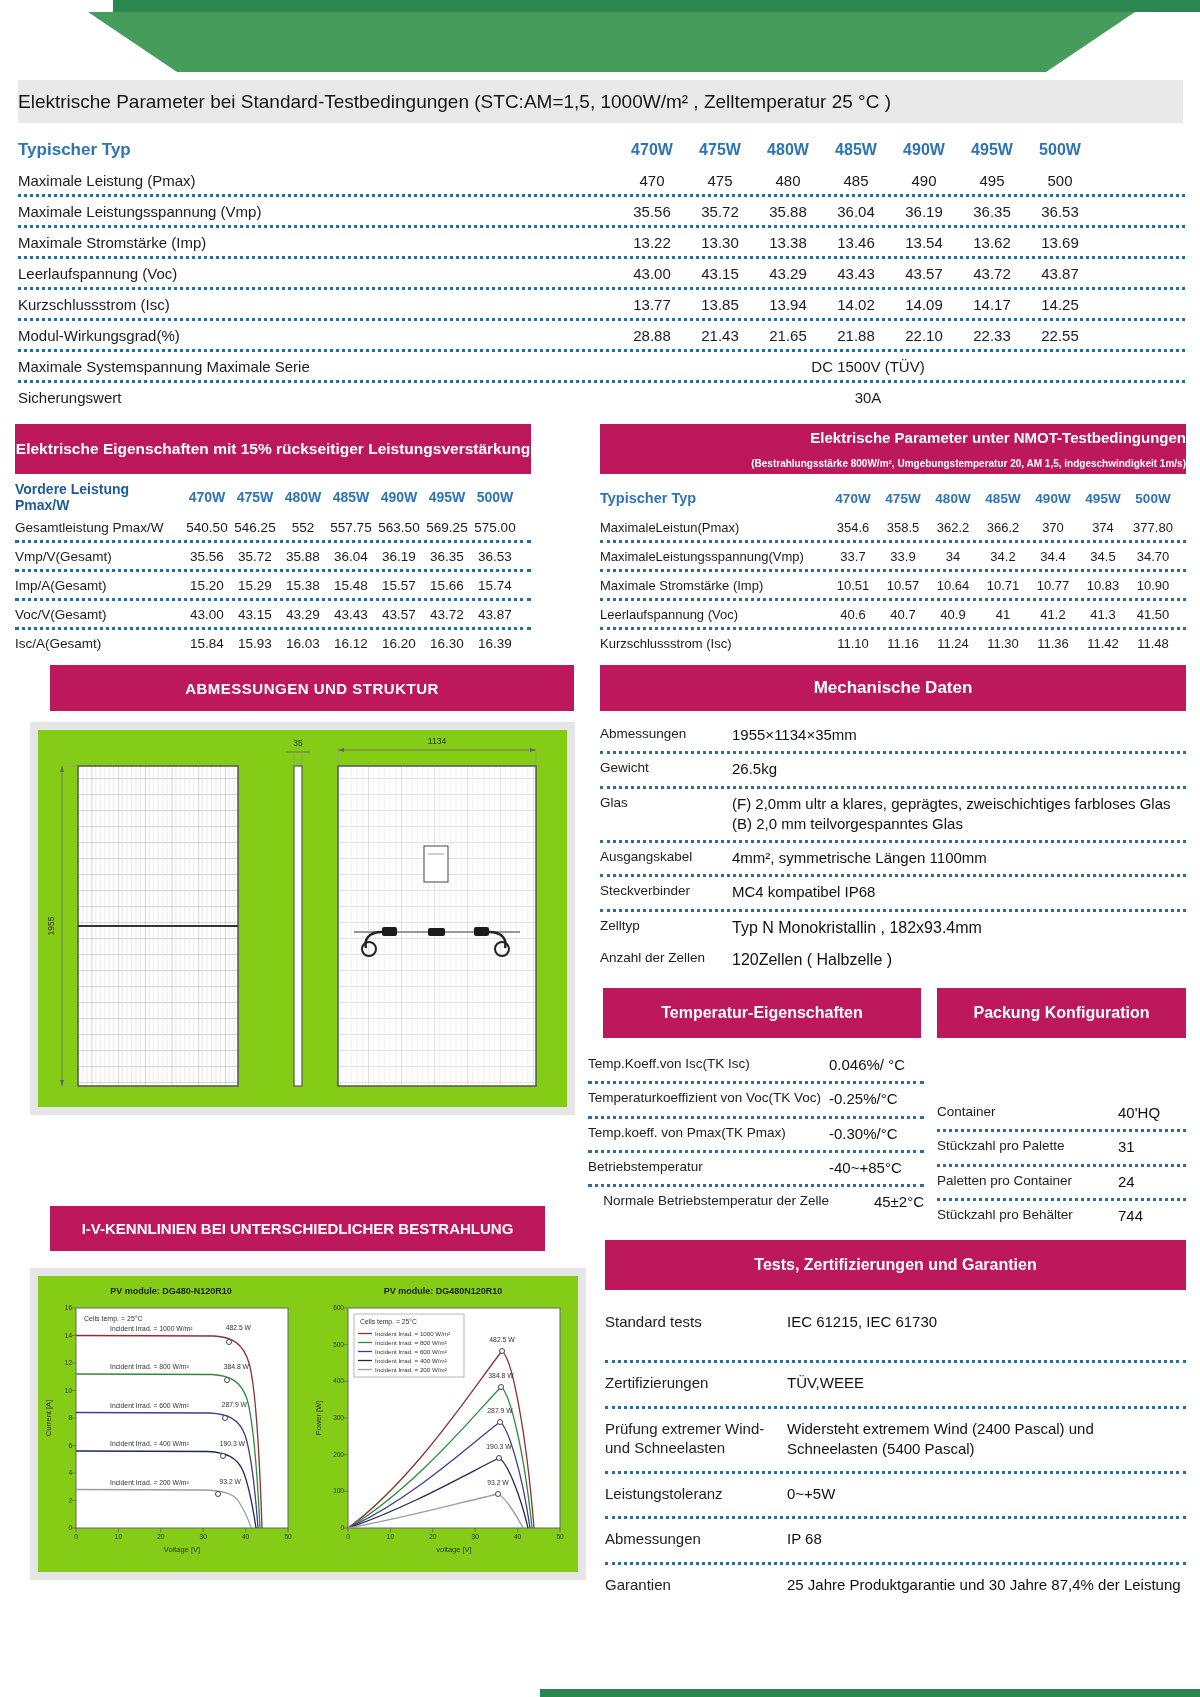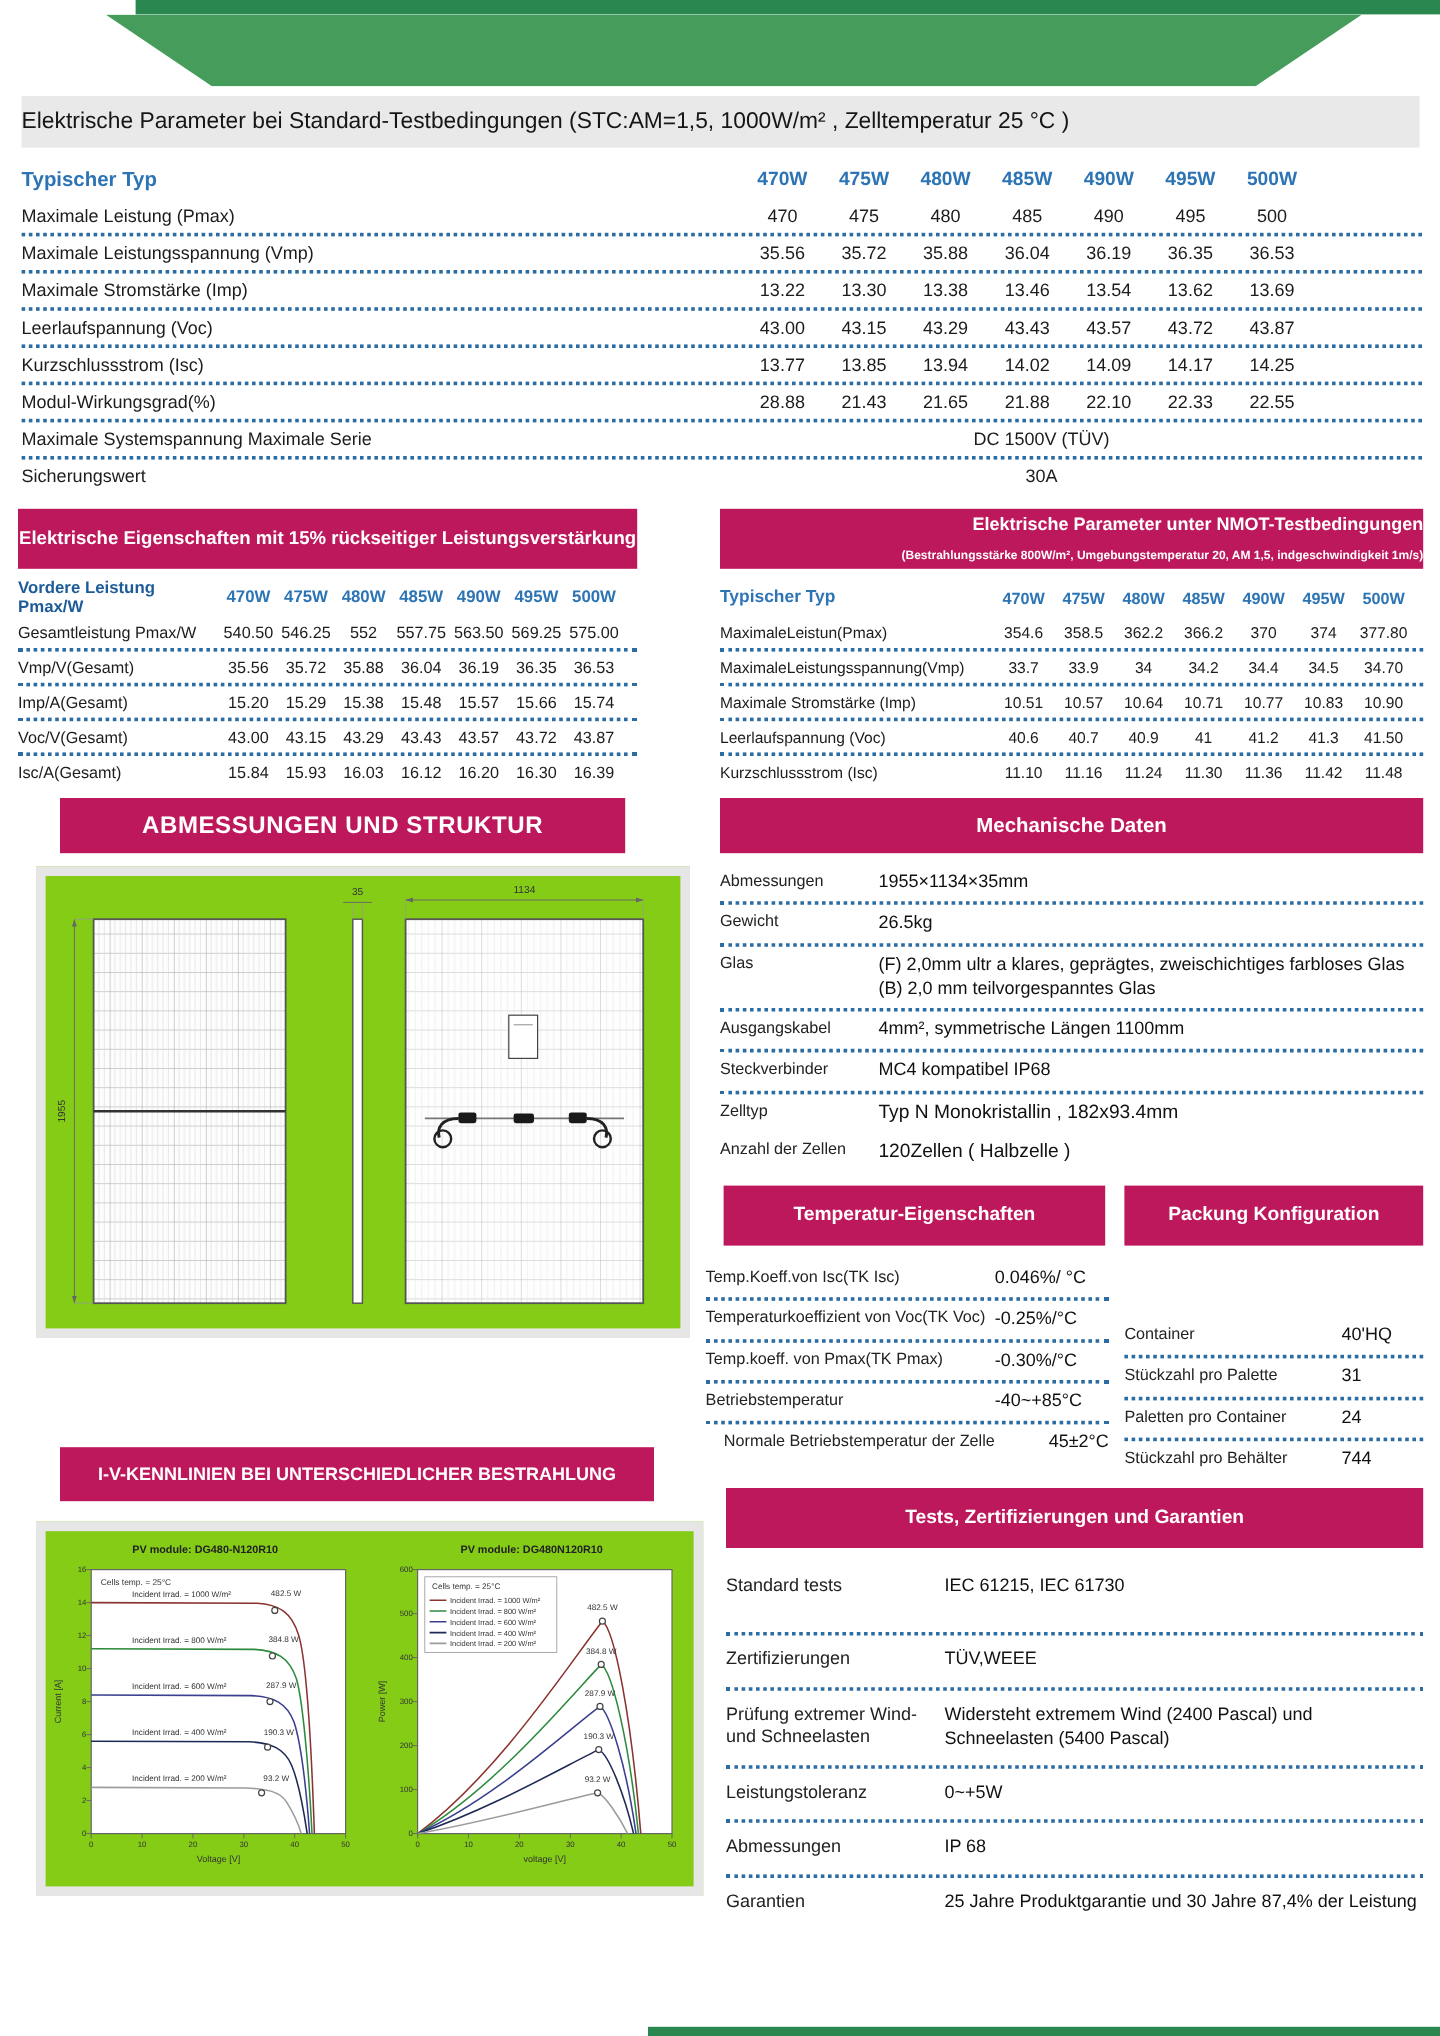--- a/index.html
+++ b/index.html
@@ -335,21 +335,21 @@
           <div class="n-val">11.16</div>
           <div class="n-val">11.24</div>
           <div class="n-val">11.30</div>
           <div class="n-val">11.36</div>
           <div class="n-val">11.42</div>
           <div class="n-val">11.48</div>
         </div>
       </div>
   </div>
 
-  <div class="gh" style="left:50px;top:665px;width:471px;height:46px;font-size:20px;letter-spacing:.5px;">
+  <div class="gh" style="left:50px;top:665px;width:524px;height:46px;font-size:15px;letter-spacing:.5px;">
     <span>ABMESSUNGEN UND STRUKTUR</span>
   </div>
   <div class="frame-box draw-box">
     <svg width="529" height="377" viewBox="0 0 529 377">
       <defs>
         <pattern id="cellsF" width="26.7" height="16" patternUnits="userSpaceOnUse">
           <rect width="26.7" height="16" fill="#fdfdfd"></rect>
           <path d="M0 0H26.7M0 0V16" stroke="#8f8f8f" stroke-width="0.7" fill="none"></path>
           <path d="M4.4 0V16M8.9 0V16M13.3 0V16M17.8 0V16M22.2 0V16" stroke="#d8d8d8" stroke-width="0.5" fill="none"></path>
         </pattern>

